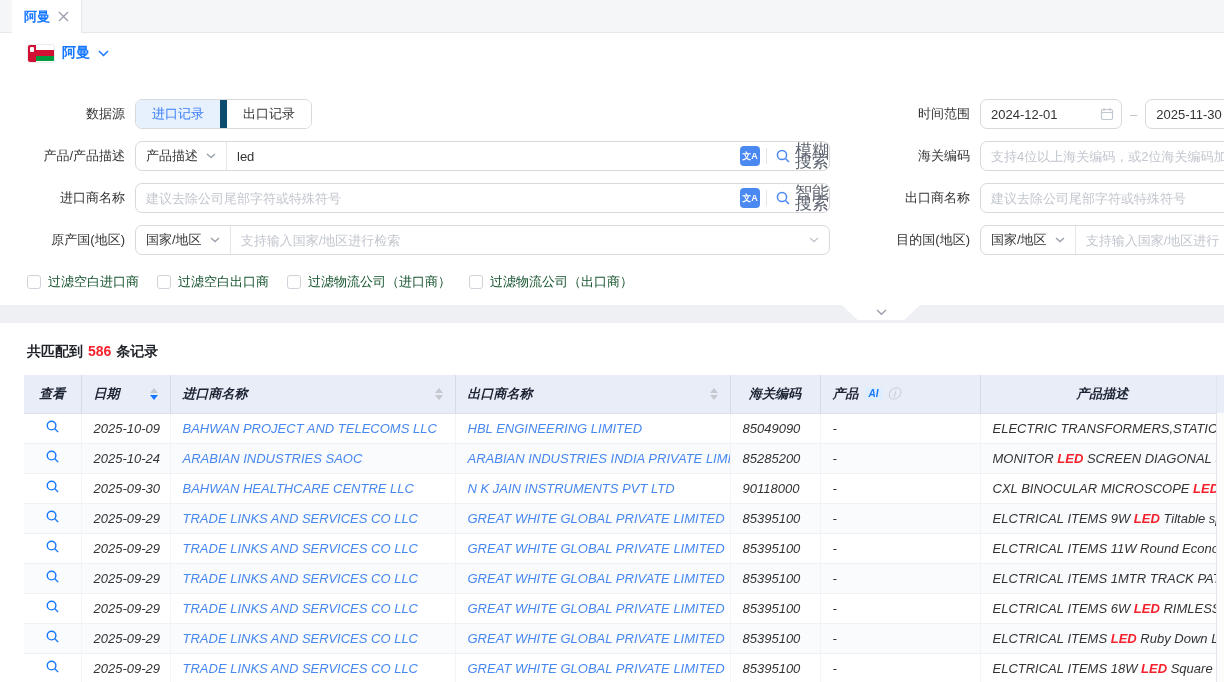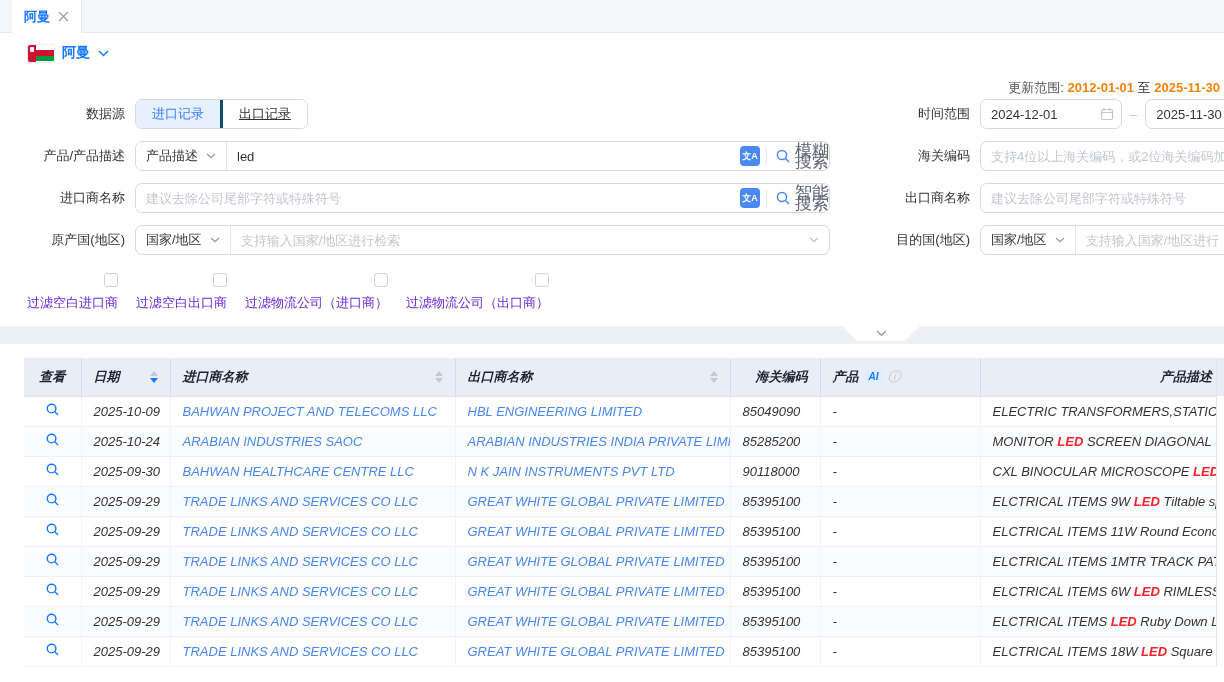--- a/index.html
+++ b/index.html
@@ -38,21 +38,21 @@
   .fl-control { width:695px; flex:none; display:flex; align-items:flex-end; }
   .fr-label { width:92px; flex:none; margin-left:58px; text-align:right; padding-right:10px;
     font-size:13px; color:#333; white-space:nowrap; }
   .fr-control { flex:none; display:flex; align-items:center; }
 
   
   .segmented { display:flex; border:1px solid #d9d9d9; border-radius:7px; overflow:hidden; height:30px; }
   .segment { padding:0 16px; display:flex; align-items:center; font-size:13px; color:#333;
     background:#fff; cursor:pointer; }
   .segment.active { background:#e7f1fe; color:#3a7df6; }
-  .segment + .segment { border-left:3px solid #0c4a6e;text-decoration:underline; }
+  .segment + .segment { border-left:7px solid #0c4a6e; }
 
   
   .group { display:flex; align-items:center; border:1px solid #d9d9d9; border-radius:7px;
     height:30px; background:#fff; width:100%; overflow:hidden; }
   .group-select { flex:none; display:flex; align-items:center; gap:8px; padding:0 10px;
     height:100%; border-right:1px solid #e5e7eb; font-size:13px; color:#333; cursor:pointer; }
   .group-input { flex:1; min-width:0; border:0; outline:none; font-size:13px; color:#333;
     padding:0 10px; height:100%; font-family:"Liberation Sans", sans-serif; background:transparent; }
   .group-input::placeholder, .plain-input::placeholder { color:#c2c6ce; }
   .icon-translate { flex:none; width:20px; height:20px; border-radius:4px; background:#4a88f2;
@@ -68,38 +68,38 @@
   
   .plain-input { border:1px solid #d9d9d9; border-radius:7px; height:30px; padding:0 10px;
     font-size:13px; color:#333; outline:none; font-family:"Liberation Sans", sans-serif; }
   .date-wrap { position:relative; display:flex; align-items:center;border-radius:14px; }
   .date-wrap .cal { position:absolute; right:8px; display:flex; }
   .range-sep { margin:0 8px; color:#bfc3cb; font-size:13px; }
 
   
   .checkbox-row { display:flex; align-items:center; gap:18px; padding-left:27px;
     margin:18px 0 14px 0; }
-  .cb-item { display:flex; align-items:flex-end; gap:7px; font-size:13px; color:#6d28d9; cursor:pointer;flex-direction:column; }
+  .cb-item { display:flex; align-items:center; gap:7px; font-size:13px; color:#14532d; cursor:pointer; }
   .cb-box { width:14px; height:14px; border:1px solid #cfd3da; border-radius:3px; background:#fff; flex:none; }
 
   
   .collapse-band { height:18px; background:#eef0f4; position:relative; }
   .collapse-tab { position:absolute; left:842px; top:0; width:78px; height:15px; background:#fff;
     clip-path:polygon(0 0,100% 0,80% 100%,20% 100%); display:flex; align-items:center;
     justify-content:center; cursor:pointer; }
 
   
   .results { background:#fff; padding-top:14px; }
   .summary { margin:6px 0 14px 27px; font-size:14px; font-weight:bold; color:#1f2329; }
   .summary .count { color:#f5222d; margin:0 5px; }
 
   .table-wrap { position:relative; margin-left:24px; width:1200px; }
   table.records { border-collapse:collapse; table-layout:fixed; width:1200px;font-style:italic; }
   table.records th { height:38px; background:#e9edf8; font-size:13px; font-weight:bold;
-    color:#1c2433; text-align:right; padding:0 12px; border-right:1px solid #d7dbe8;
+    color:#1c2433; text-align:center; padding:0 12px; border-right:1px solid #d7dbe8;
     border-bottom:1px solid #dde1ee; white-space:nowrap; overflow:hidden; }
   table.records th:last-child { border-right:0; }
   table.records td { height:30px; font-size:13px; color:#333; padding:0 12px;
     border-bottom:1px solid #f0f1f5; border-right:1px solid #f3f4f8;
     white-space:nowrap; overflow:hidden; }
   table.records td:last-child { border-right:0; }
   table.records tbody tr:nth-child(even) { background:#fafbfd; }
   .col-view-cell { text-align:center; padding:0 !important; cursor:pointer; }
   .th-view { text-align:center !important; }
   .fixed-shadow { box-shadow:8px 0 8px -8px rgba(30,40,70,.16); }
@@ -147,26 +147,20 @@
     <span class="country-name">阿曼</span>
     <span class="chev">
       <svg width="11" height="7" viewBox="0 0 11 7">
           <path d="M1 1 L5.5 5.5 L10 1" fill="none" stroke="#1677ff" stroke-width="1.5"></path>
         </svg>
     </span>
   </div>
 
   <div class="filter-panel">
 
-    <div class="update-range">
-      <span>更新范围:</span>
-      <span class="orange">2012-01-01</span>
-      <span class="to">至</span>
-      <span class="orange">2025-11-30</span>
-    </div>
 
     <div class="frow">
       <div class="fl-label">数据源</div>
       <div class="fl-control">
         <div class="segmented">
           <div class="segment active">进口记录</div>
           <div class="segment">出口记录</div>
         </div>
       </div>
       <div class="fr-label">时间范围</div>
@@ -301,20 +295,23 @@
 
   <div class="collapse-band">
     <div class="collapse-tab">
       <svg width="11" height="7" viewBox="0 0 11 7">
           <path d="M1 1 L5.5 5.3 L10 1" fill="none" stroke="#9aa0ab" stroke-width="1.4"></path>
         </svg>
     </div>
   </div>
 
   <div class="results">
+    <div class="summary">
+      <span>共匹配到</span><span class="count">586</span><span>条记录</span>
+    </div>
 
     <div class="table-wrap">
       <table class="records">
         <colgroup>
           <col style="width:57px">
             <col style="width:89px">
             <col style="width:285px">
           <col style="width:275px">
             <col style="width:90px">
             <col style="width:160px">

